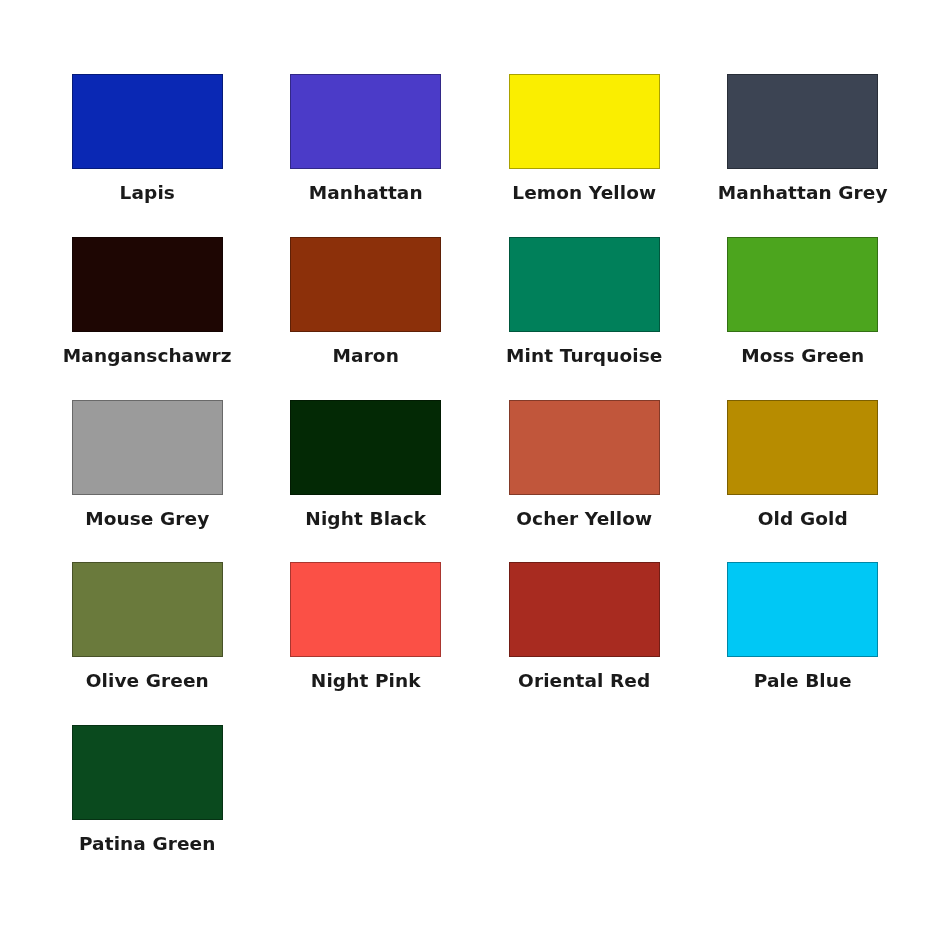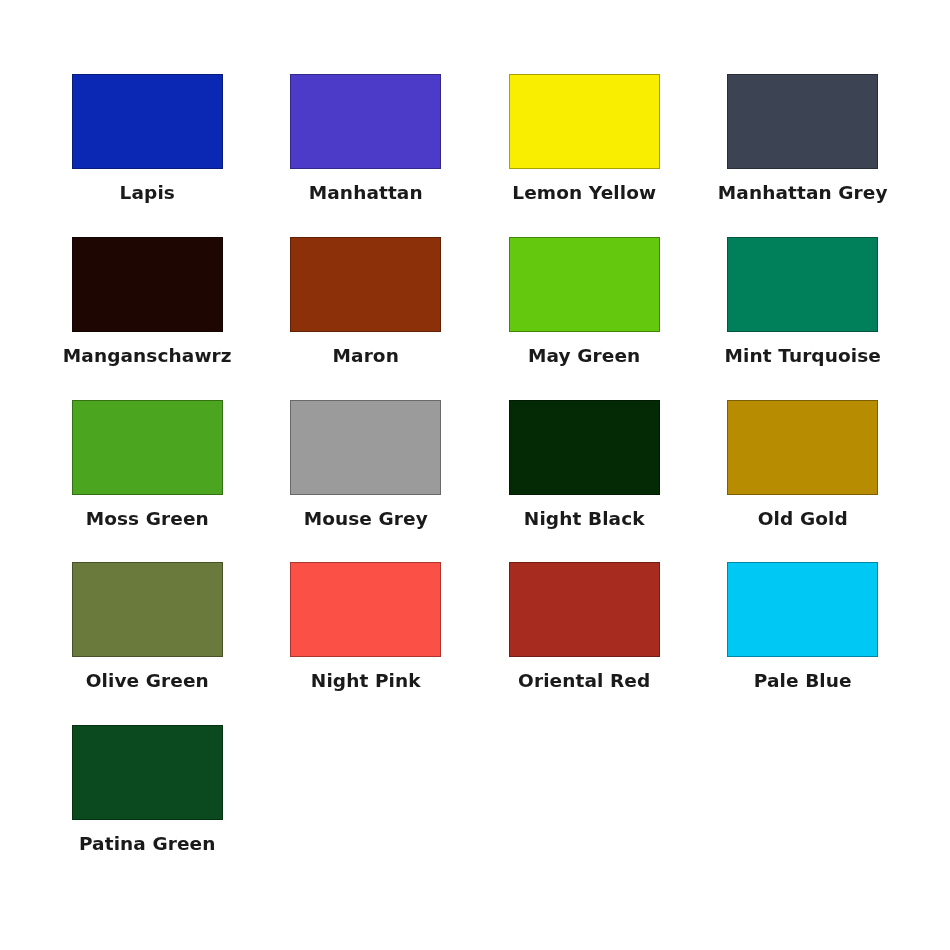--- a/index.html
+++ b/index.html
@@ -70,38 +70,38 @@
     </div>
     <div class="swatch-cell">
       <div class="swatch-chip" style="background-color: rgb(30, 6, 3);"></div>
       <div class="swatch-label">Manganschawrz</div>
     </div>
     <div class="swatch-cell">
       <div class="swatch-chip" style="background-color: rgb(140, 48, 10);"></div>
       <div class="swatch-label">Maron</div>
     </div>
     <div class="swatch-cell">
-      <div class="swatch-chip" style="background-color: rgb(100, 200, 15);"></div>
-      <div class="swatch-label">May Green</div>
-    </div>
-    <div class="swatch-cell">
       <div class="swatch-chip" style="background-color: rgb(0, 128, 90);"></div>
       <div class="swatch-label">Mint Turquoise</div>
     </div>
     <div class="swatch-cell">
       <div class="swatch-chip" style="background-color: rgb(76, 165, 30);"></div>
       <div class="swatch-label">Moss Green</div>
     </div>
     <div class="swatch-cell">
       <div class="swatch-chip" style="background-color: rgb(155, 155, 155);"></div>
       <div class="swatch-label">Mouse Grey</div>
     </div>
     <div class="swatch-cell">
       <div class="swatch-chip" style="background-color: rgb(3, 41, 5);"></div>
       <div class="swatch-label">Night Black</div>
+    </div>
+    <div class="swatch-cell">
+      <div class="swatch-chip" style="background-color: rgb(193, 86, 59);"></div>
+      <div class="swatch-label">Ocher Yellow</div>
     </div>
     <div class="swatch-cell">
       <div class="swatch-chip" style="background-color: rgb(183, 140, 0);"></div>
       <div class="swatch-label">Old Gold</div>
     </div>
     <div class="swatch-cell">
       <div class="swatch-chip" style="background-color: rgb(106, 122, 60);"></div>
       <div class="swatch-label">Olive Green</div>
     </div>
     <div class="swatch-cell">

